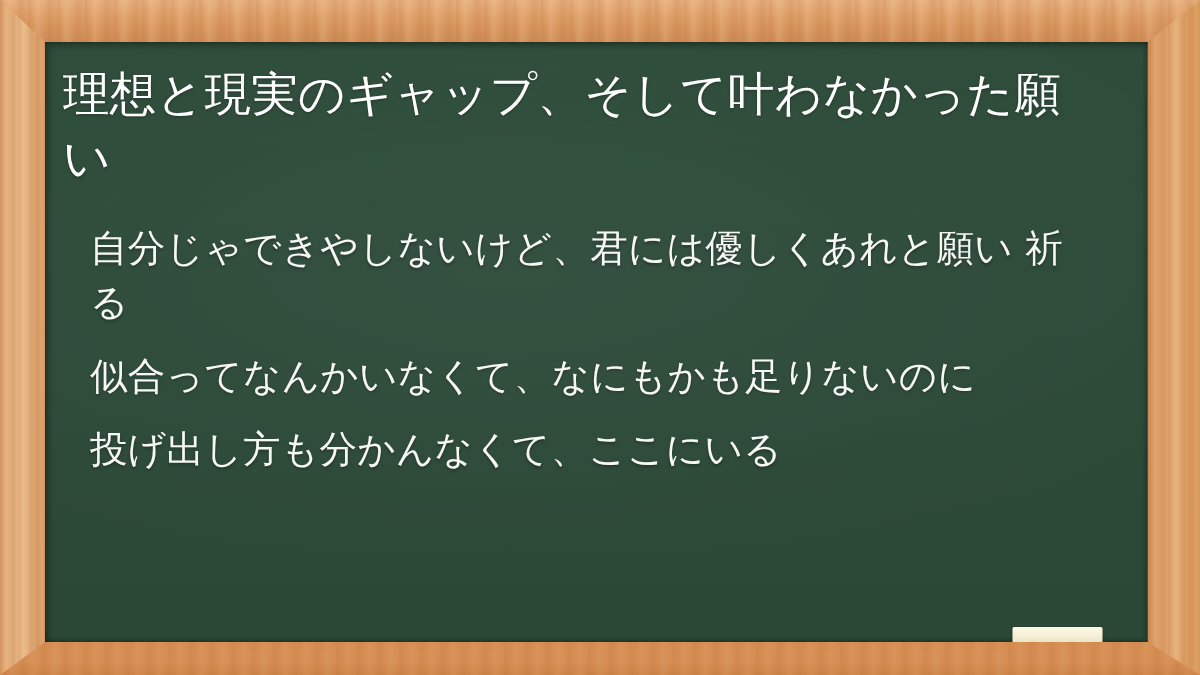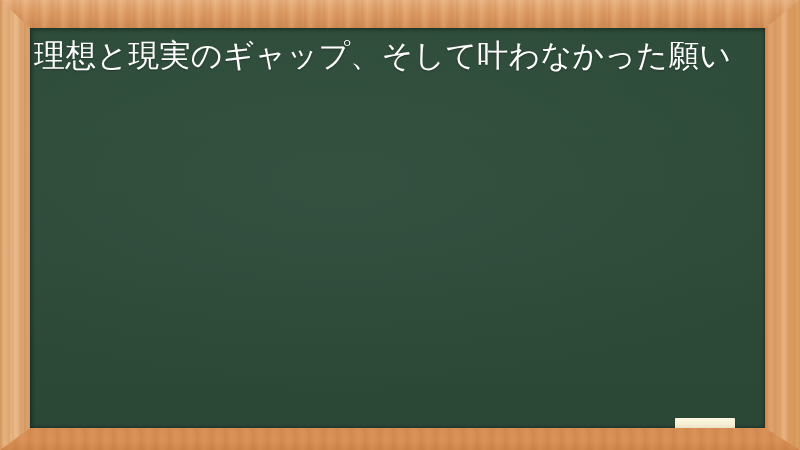--- a/index.html
+++ b/index.html
@@ -122,21 +122,21 @@
     position: absolute;
     left: 0;
     top: 0;
     right: 0;
     padding: 6px 18px 0 2px;
     box-sizing: border-box;
   }
 
   
   .board-title {
-    margin: 0;
+    margin: 8px;
     padding: 0 8px 0 2px;
     color: #ffffff;
     font-size: 31px;
     font-weight: 400;
     line-height: 1.38;
     letter-spacing: 0.2px;
     text-shadow: 0 1px 2px rgba(0, 0, 0, 0.30);
     word-break: break-word;
   }
 
@@ -179,20 +179,25 @@
   <div class="frame-plank frame-bottom"></div>
   <div class="frame-plank frame-left"></div>
   <div class="frame-plank frame-right"></div>
 
   <div class="chalkboard">
 
     <div class="board-content">
 
       <h1 class="board-title">理想と現実のギャップ、そして叶わなかった願い</h1>
 
+      <div class="lines-block">
+        <p class="board-line">自分じゃできやしないけど、君には優しくあれと願い 祈る</p>
+        <p class="board-line">似合ってなんかいなくて、なにもかも足りないのに</p>
+        <p class="board-line">投げ出し方も分かんなくて、ここにいる</p>
+      </div>
 
     </div>
 
     <div class="chalk-stick"></div>
 
   </div>
 
 </div>
 
 </body></html>

